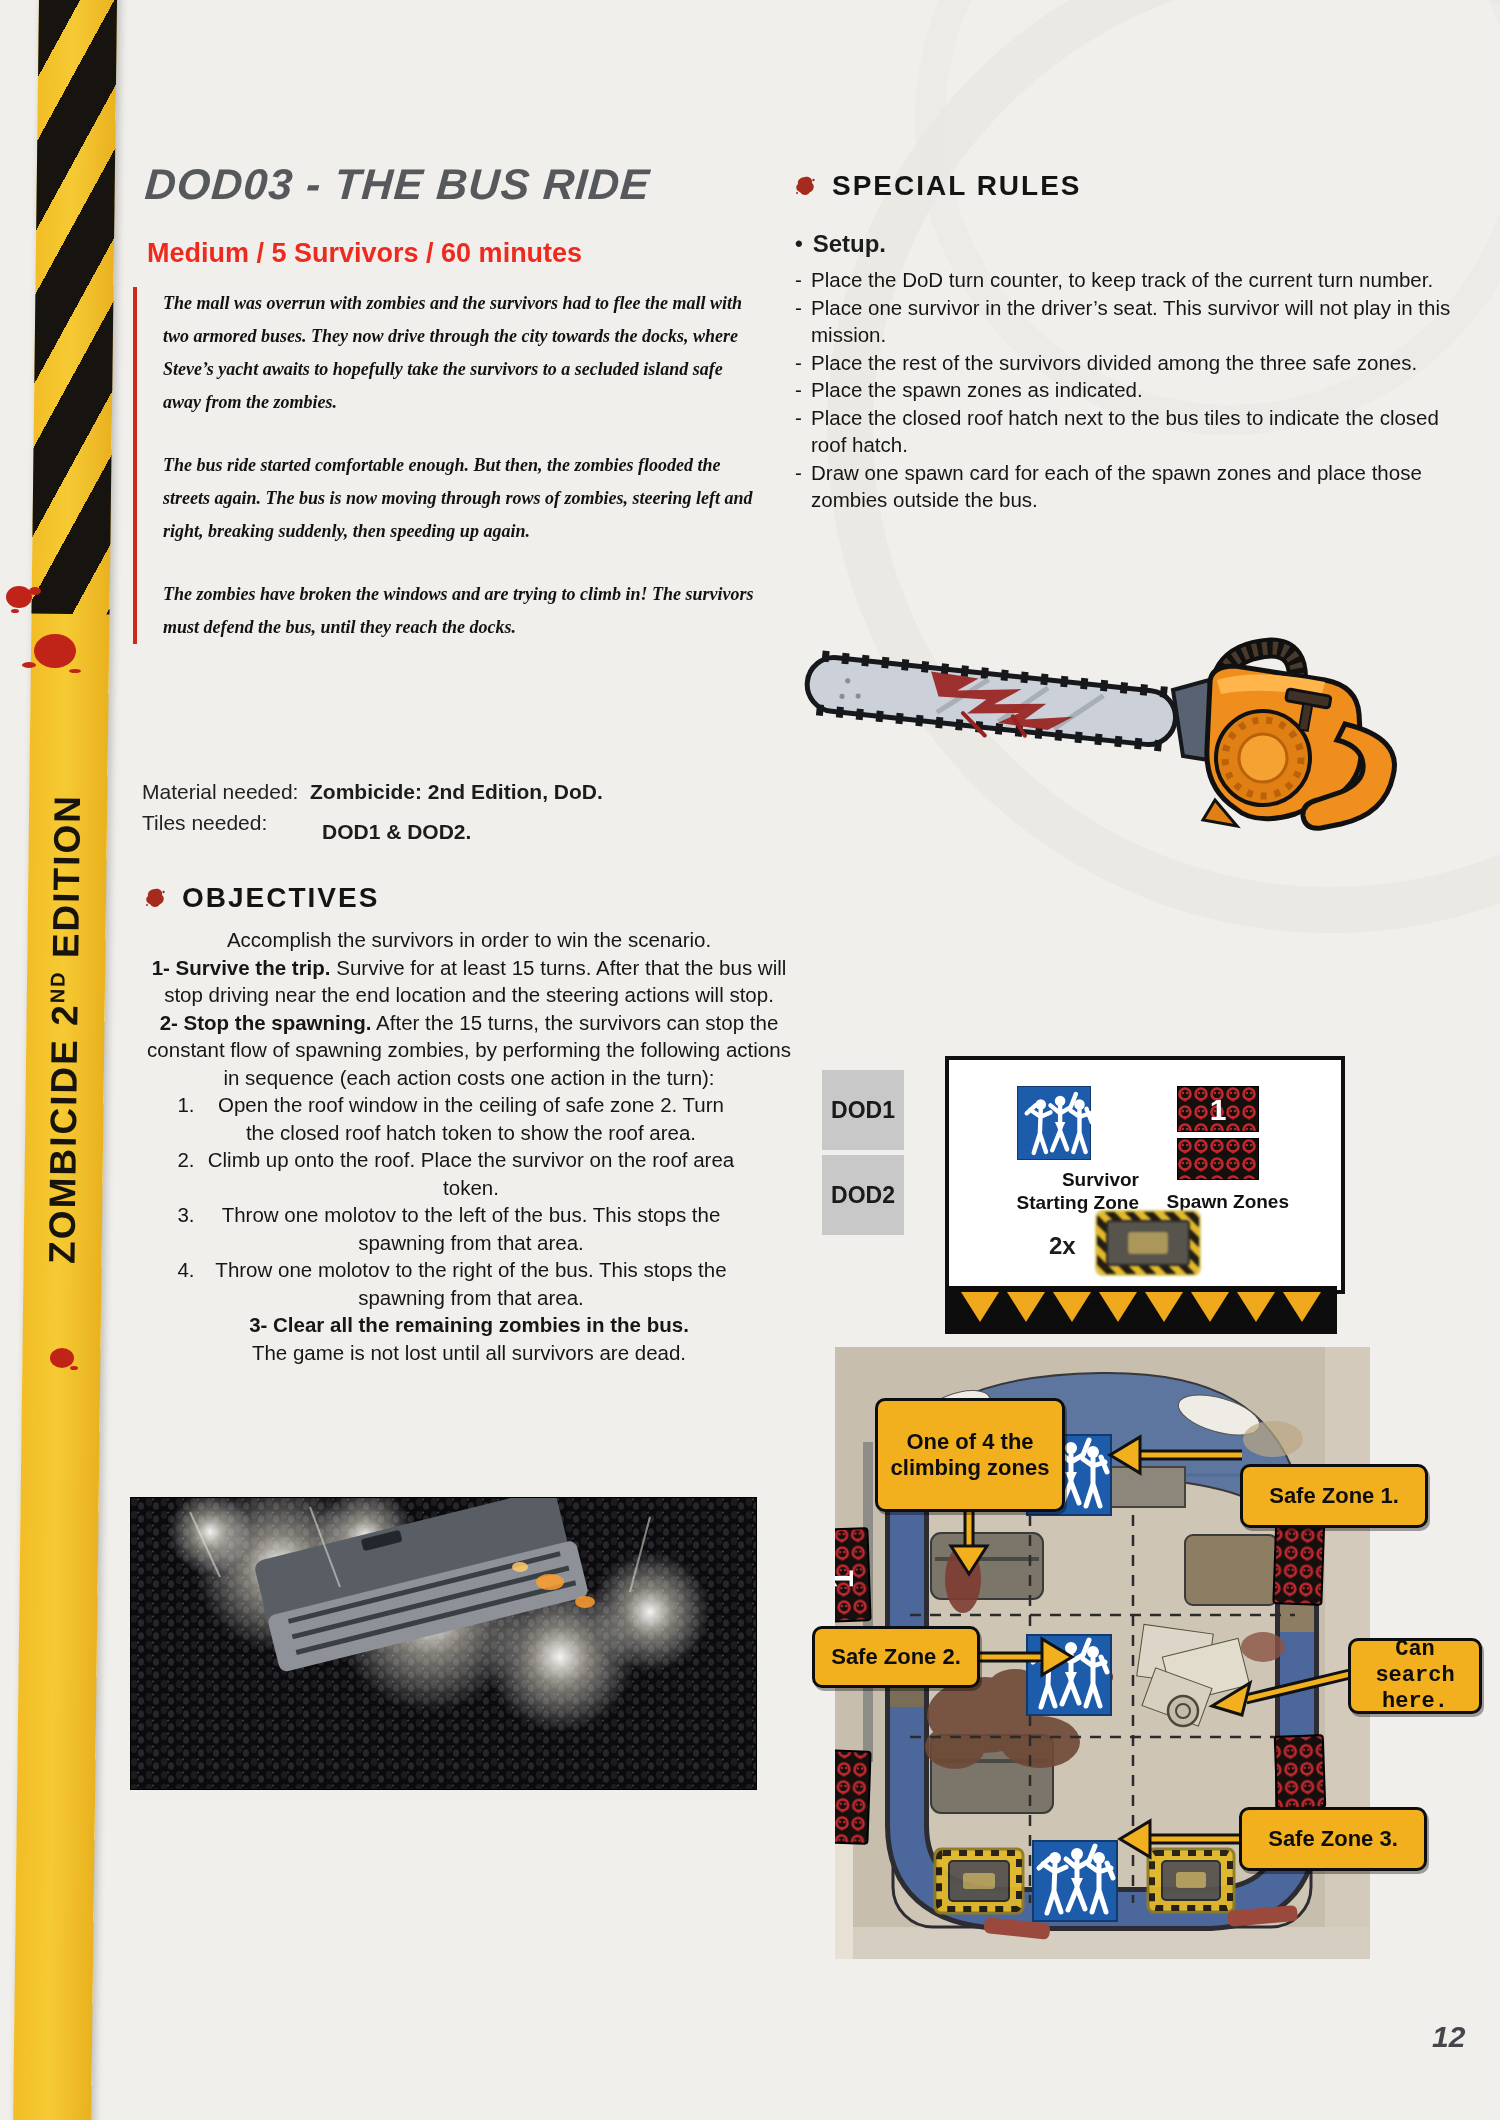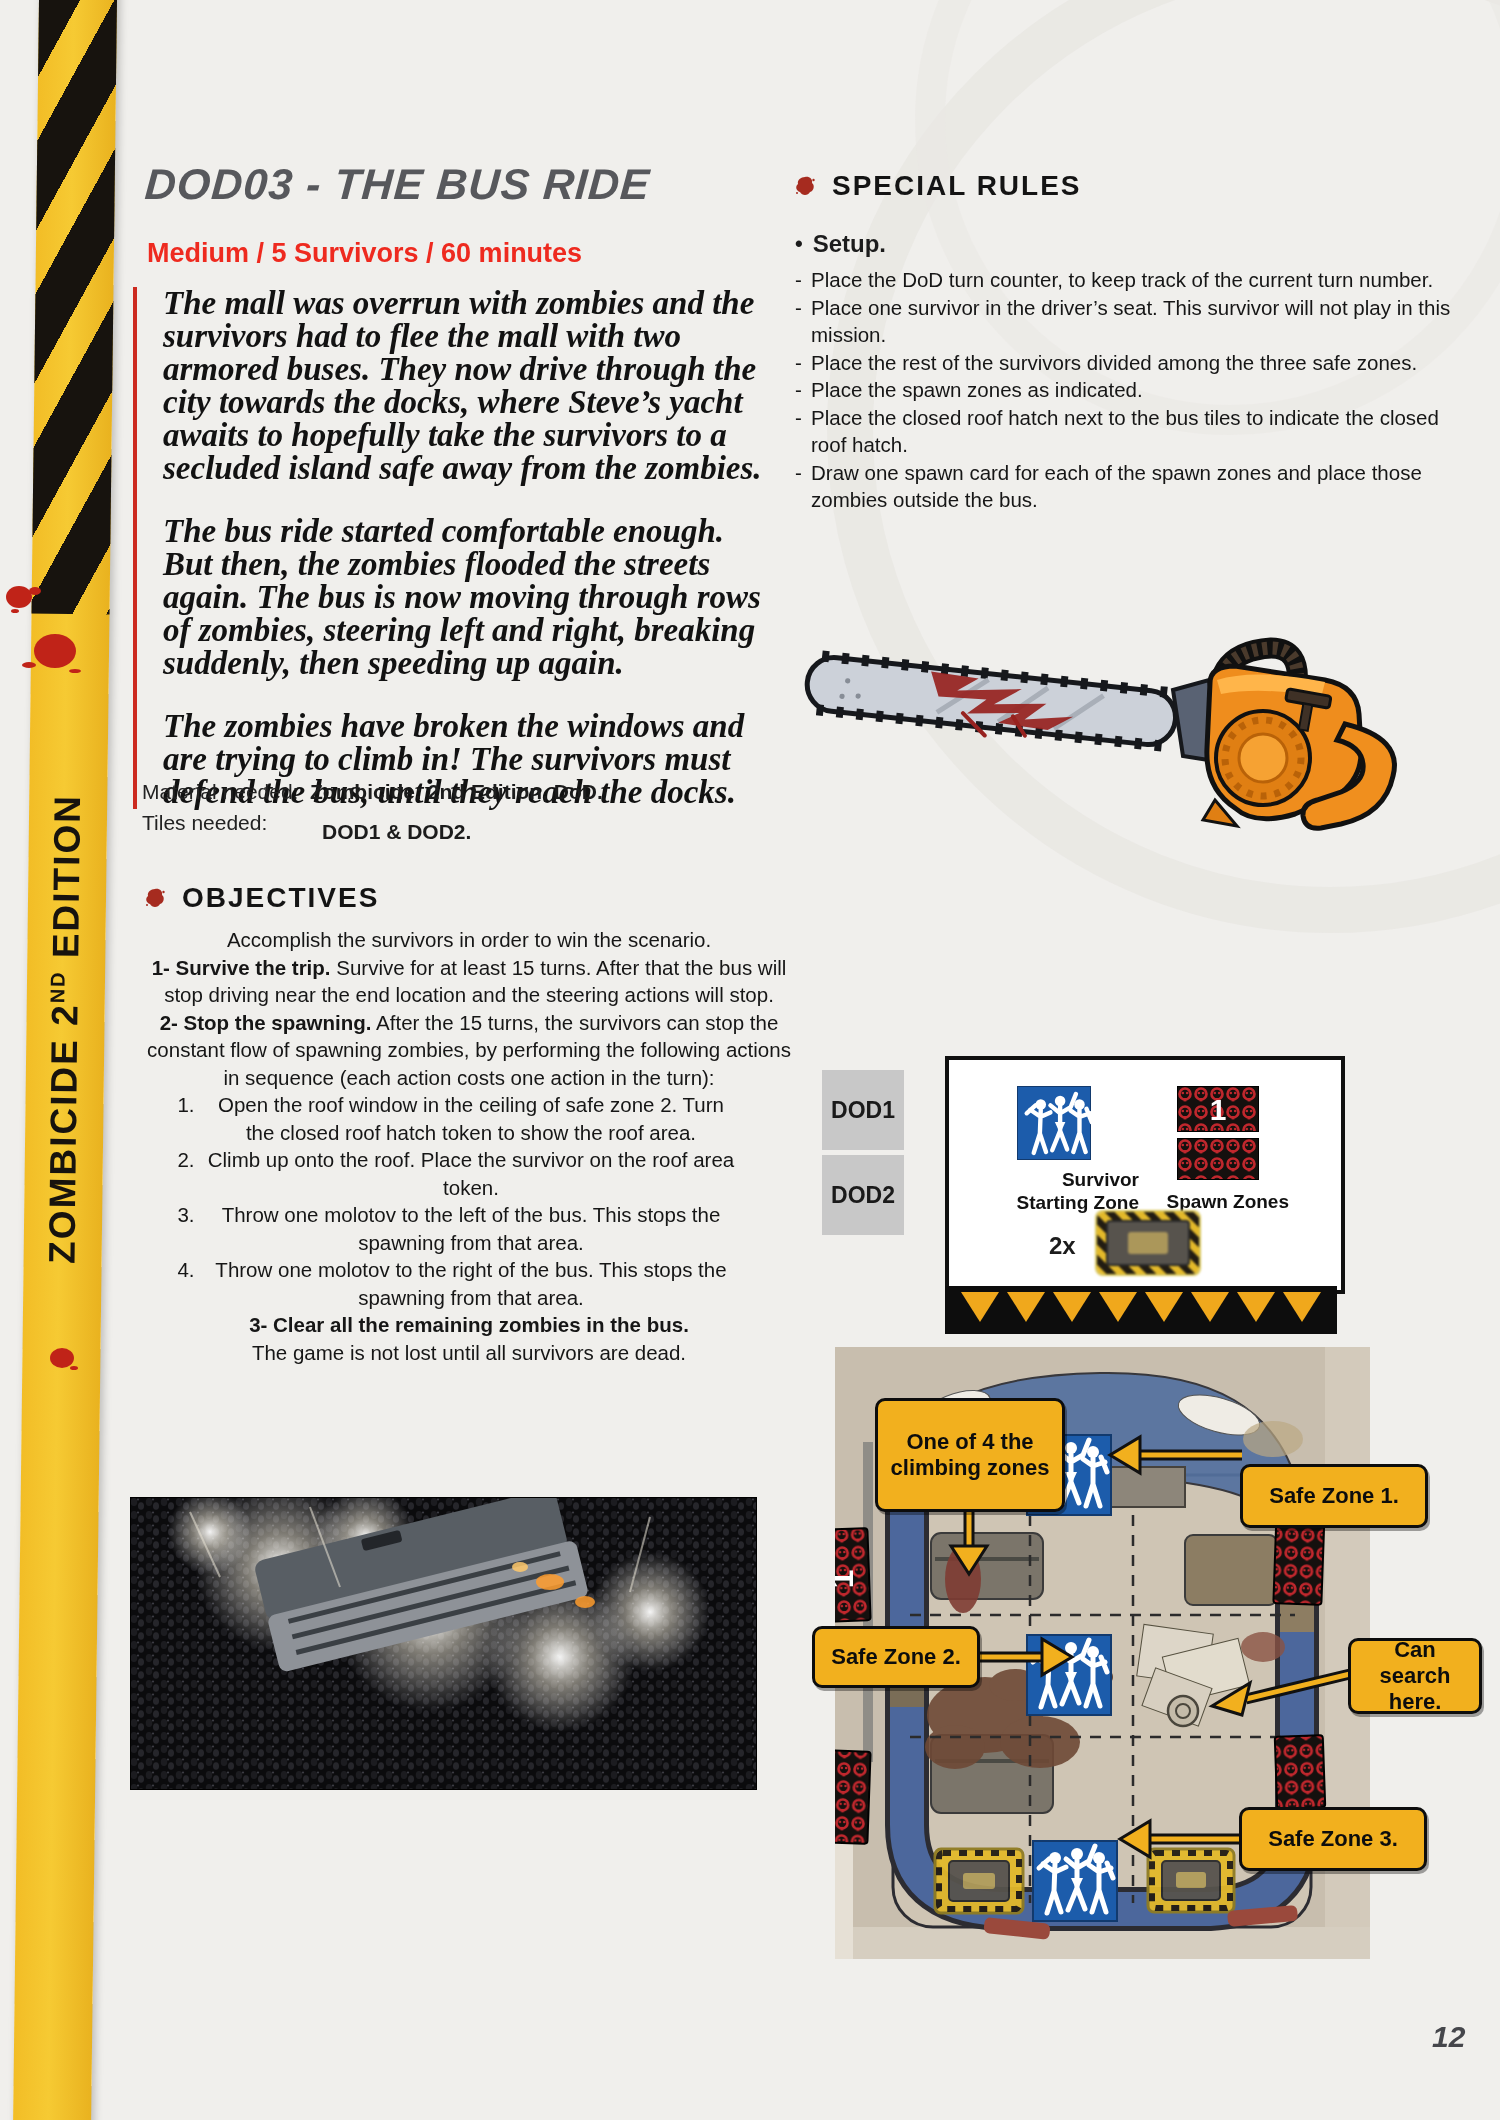--- a/index.html
+++ b/index.html
@@ -27,21 +27,21 @@
   .sec-head{display:flex;align-items:center;gap:17px;font-weight:bold;font-size:28px;
         letter-spacing:2px;color:#141414;}
   .splat-icon{width:20px;height:20px;flex:none;}
 
   
   #title{left:145px;top:160px;font-size:43px;font-weight:bold;font-style:italic;
         color:#57585c;letter-spacing:1px;transform:skewX(-4deg);z-index:4;}
   #difficulty{left:147px;top:238px;font-size:27px;font-weight:bold;color:#ee2a1f;z-index:4;}
   #flavor{left:133px;top:287px;width:600px;border-left:4px solid #cc2a1f;padding-left:26px;
         font-family:"Liberation Serif",serif;font-style:italic;font-weight:bold;
-        font-size:33px;line-height:33px;color:#121212;z-index:4;}
+        font-size:18px;line-height:33px;color:#121212;z-index:4;}
   #flavor p{margin:0 0 30px 0;}
   #materials{left:142px;top:780px;width:640px;font-size:21px;z-index:4;}
   .mat-row{display:flex;margin-bottom:7px;}
   .mat-row .lbl{width:168px;flex:none;color:#222;}
   .mat-row .val{font-weight:bold;}
   #materials .tiles-val{position:relative;top:9px;left:12px;}
 
   #objectives{left:145px;top:882px;width:648px;z-index:4;text-align:center;}
   .body-txt{font-size:20.5px;line-height:27.5px;color:#161616;}
   #objectives .sec-head{margin-bottom:12px;}
@@ -440,21 +440,21 @@
     <g>
       <line x1="1239" y1="1839" x2="1150" y2="1839" stroke="#111" stroke-width="11"></line>
       <line x1="1239" y1="1839" x2="1150" y2="1839" stroke="#f2b01e" stroke-width="5"></line>
       <polygon points="1150,1821 1150,1857 1120,1839" fill="#f2b01e" stroke="#111" stroke-width="3"></polygon>
     </g>
   </svg>
 
   <div class="callout" style="left:875px;top:1398px;width:190px;height:114px;">One of 4 the climbing zones</div>
   <div class="callout" style="left:1240px;top:1424px;width:188px;height:64px;margin-top:40px;">Safe Zone 1.</div>
   <div class="callout" style="left:812px;top:1626px;width:168px;height:62px;">Safe Zone 2.</div>
-  <div class="callout" style="left:1348px;top:1638px;width:134px;height:76px;">Can search here.</div>
+  <div class="callout" style="left:1348px;top:1638px;width:134px;height:76px;font-family:Liberation Mono, monospace;">Can search here.</div>
   <div class="callout" style="left:1239px;top:1807px;width:188px;height:64px;">Safe Zone 3.</div>
 
   <svg id="photo" class="abs" width="627" height="293" viewBox="0 0 627 293">
     <rect width="627" height="293" fill="#0b0b0d"></rect>
     <rect width="627" height="293" fill="url(#crowd)"></rect>
     <circle cx="150" cy="70" r="85" fill="url(#glow)"></circle>
     <circle cx="300" cy="120" r="95" fill="url(#glow)"></circle>
     <circle cx="430" cy="160" r="75" fill="url(#glow)"></circle>
     <circle cx="520" cy="115" r="60" fill="url(#glow)"></circle>
     <circle cx="235" cy="40" r="50" fill="url(#glow)"></circle>

